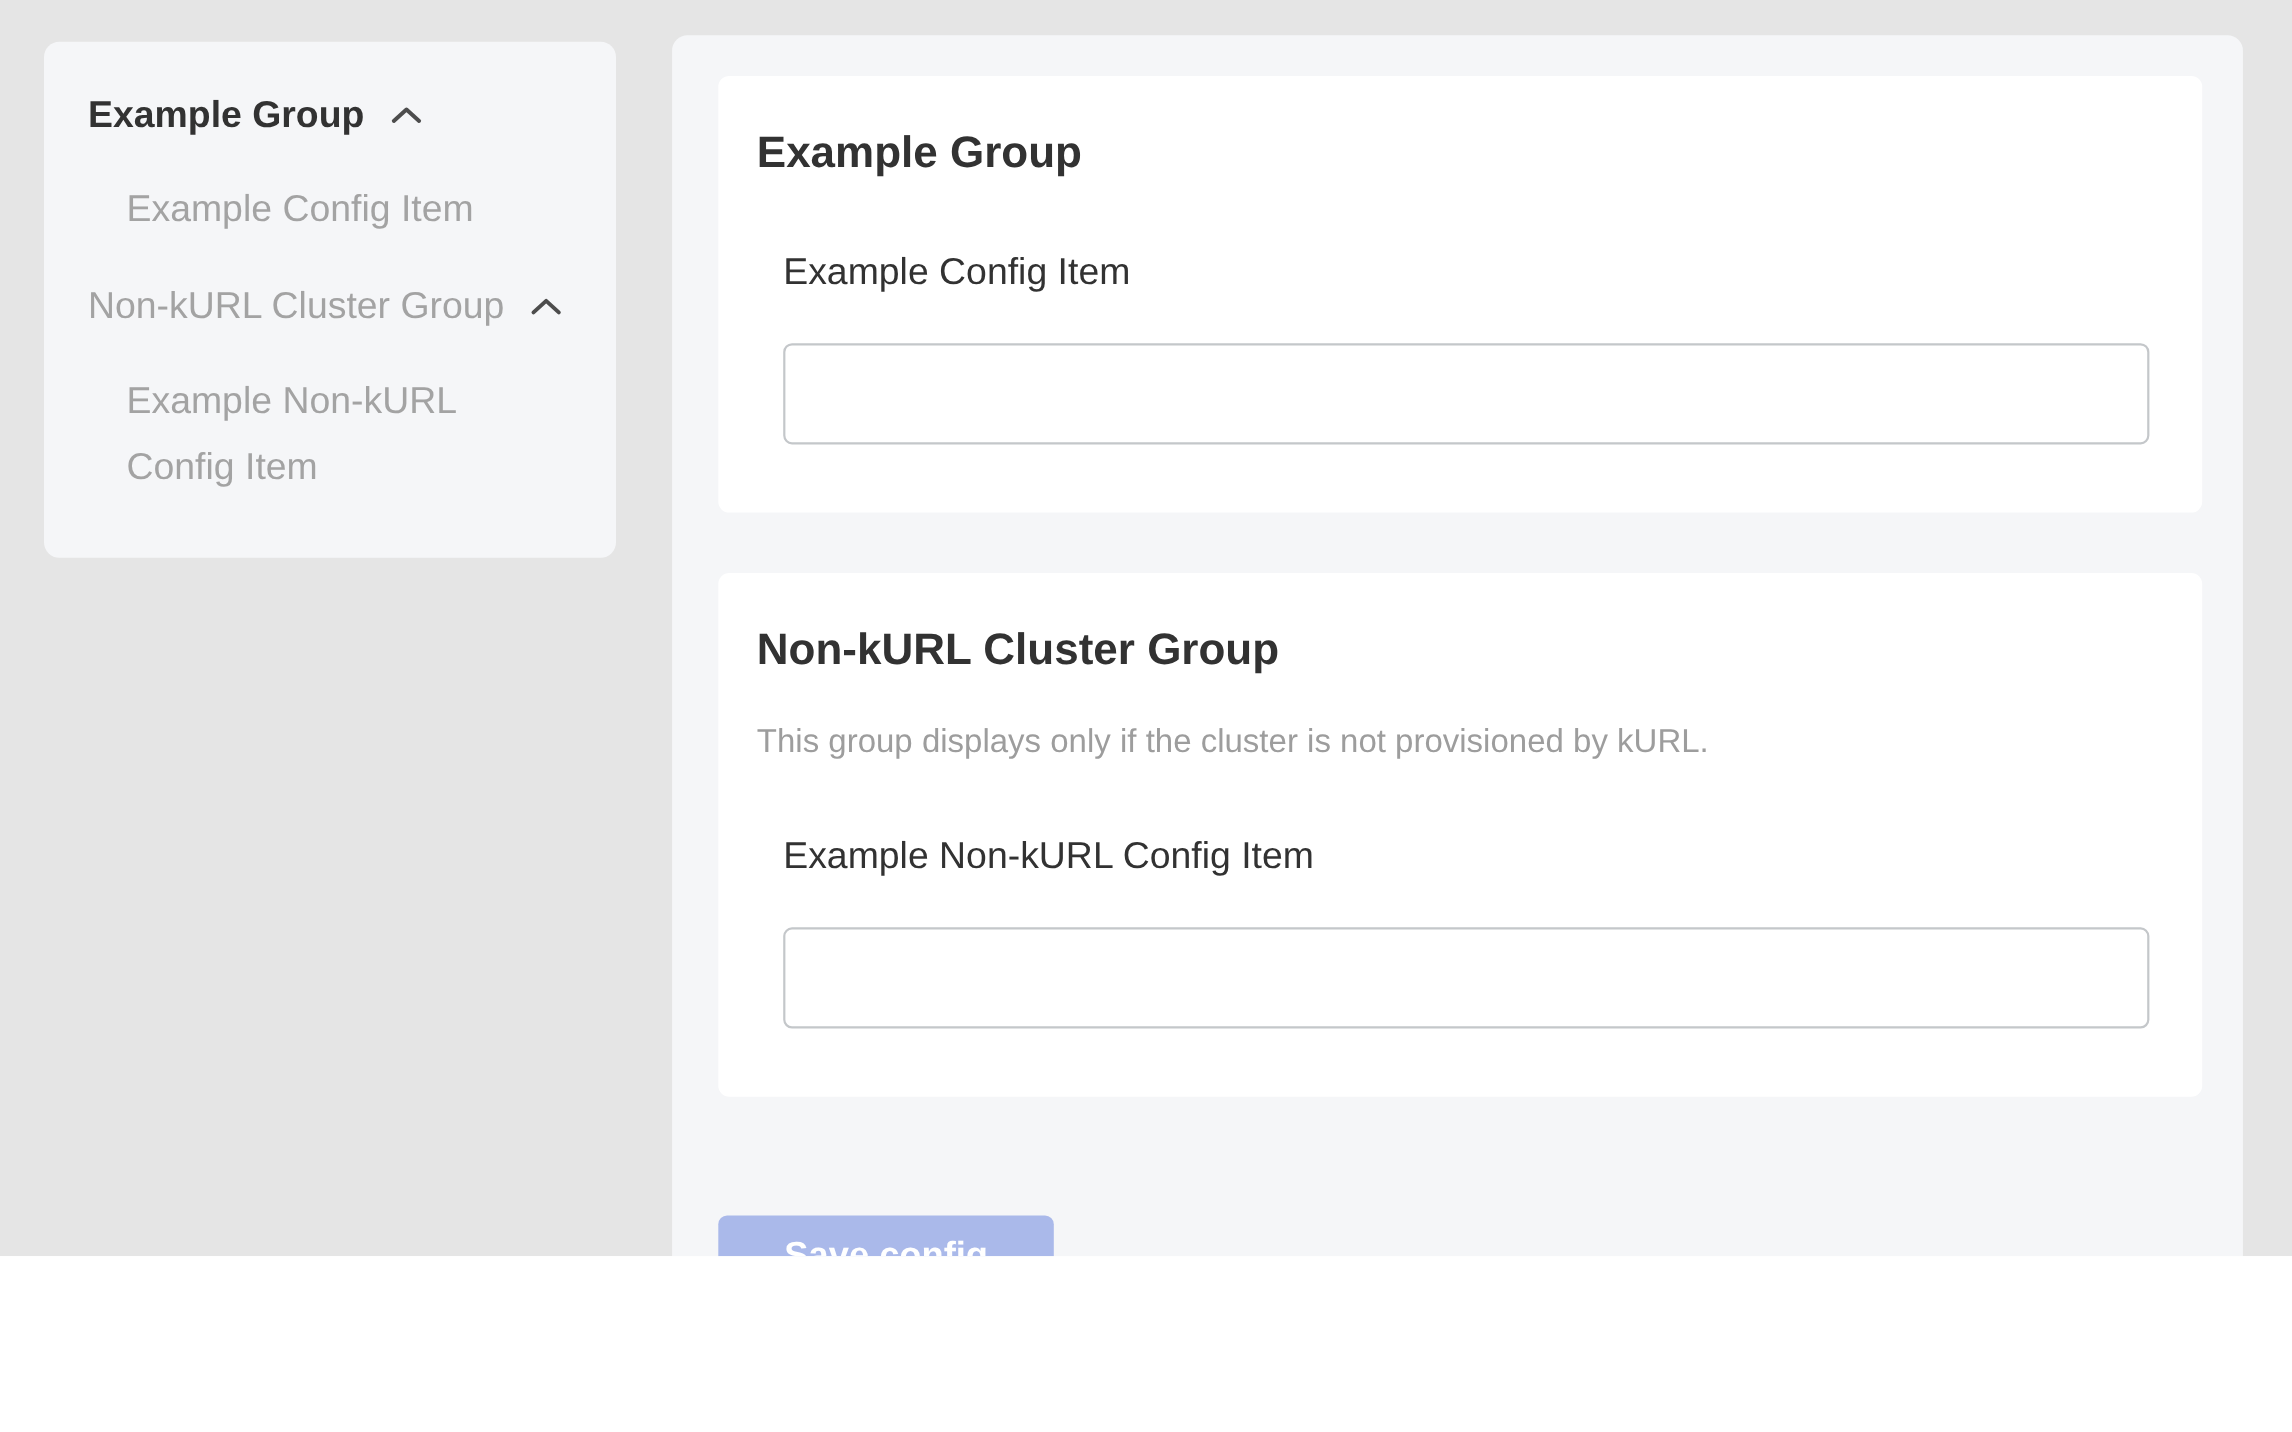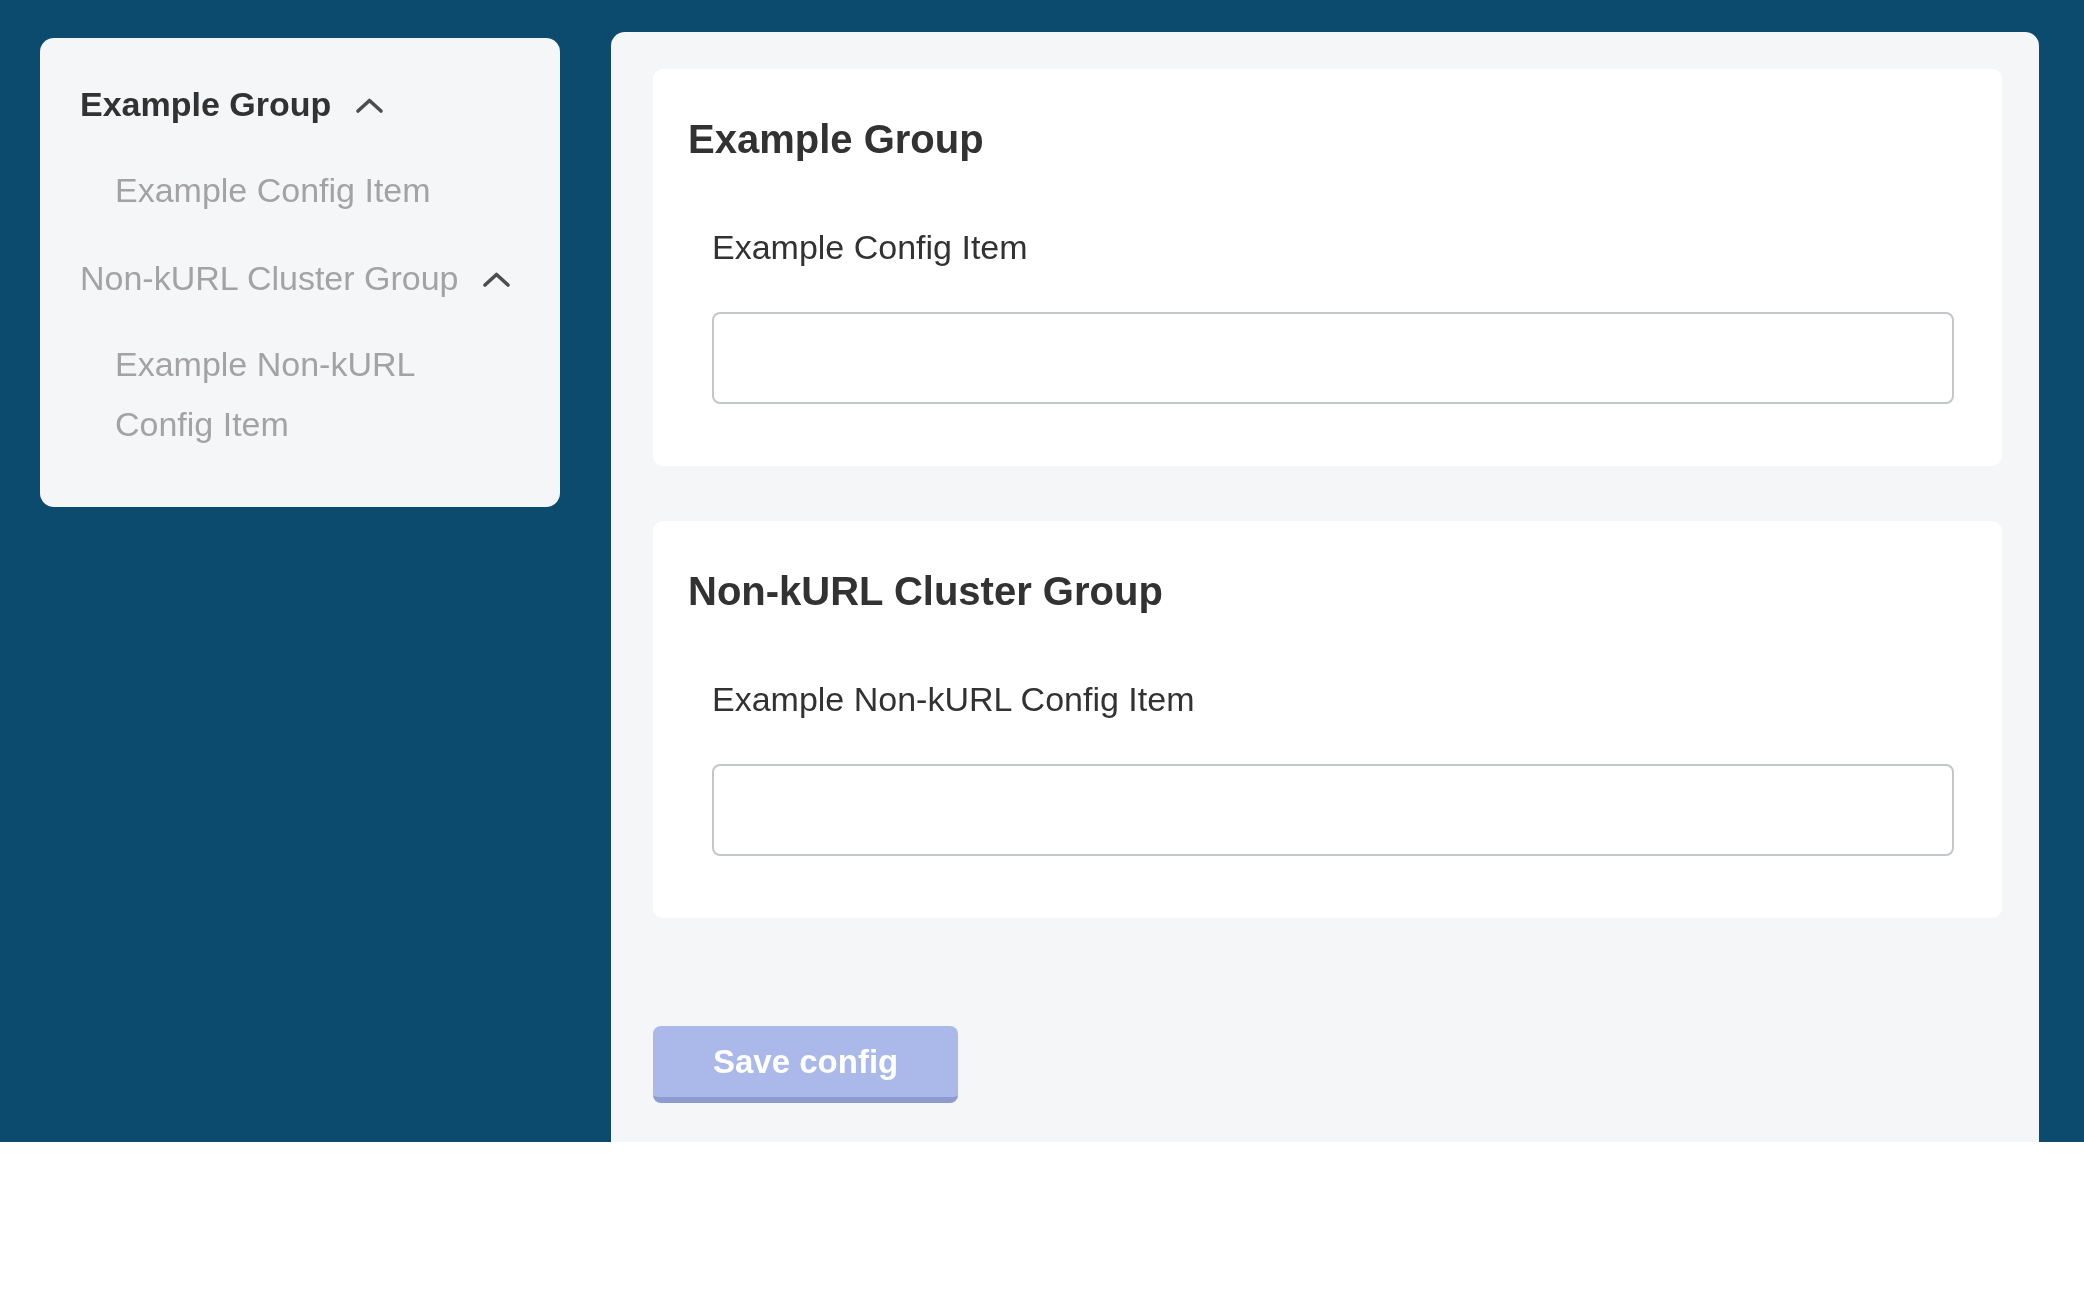--- a/index.html
+++ b/index.html
@@ -5,21 +5,21 @@
   * { margin: 0; padding: 0; box-sizing: border-box; }
   html, body { background: #ffffff; }
   body {
     font-family: "Liberation Sans", "DejaVu Sans", sans-serif;
     color: #323232;
   }
   .page {
     position: relative;
     width: 2084px;
     height: 1142px;
-    background: #0c4a6e;
+    background: #e5e5e5;
     overflow: hidden;
   }
 
   
   .sidebar {
     position: absolute;
     left: 40px;
     top: 38px;
     width: 520px;
     height: 469px;
@@ -163,20 +163,21 @@
       <h2 class="card-title">Example Group</h2>
       <div class="config-item">
         <div class="item-label">Example Config Item</div>
         <input type="text" class="item-input" value="" style="">
       </div>
     </section>
 
     
     <section class="config-card">
       <h2 class="card-title">Non-kURL Cluster Group</h2>
+      <p class="card-desc">This group displays only if the cluster is not provisioned by kURL.</p>
       <div class="config-item">
         <div class="item-label">Example Non-kURL Config Item</div>
         <input type="text" class="item-input" value="" style="">
       </div>
     </section>
 
     <button class="save-btn">Save config</button>
 
   </main>
 

